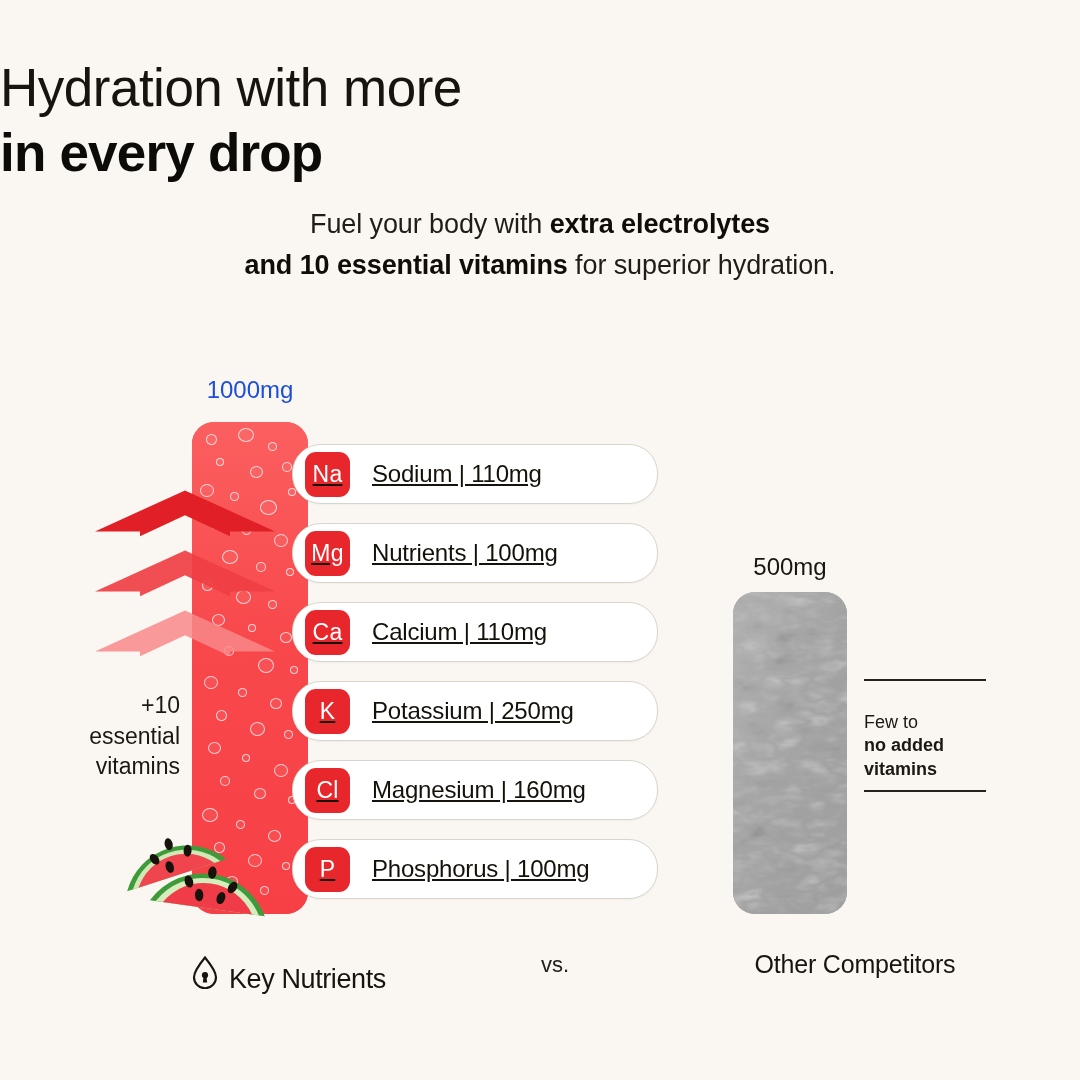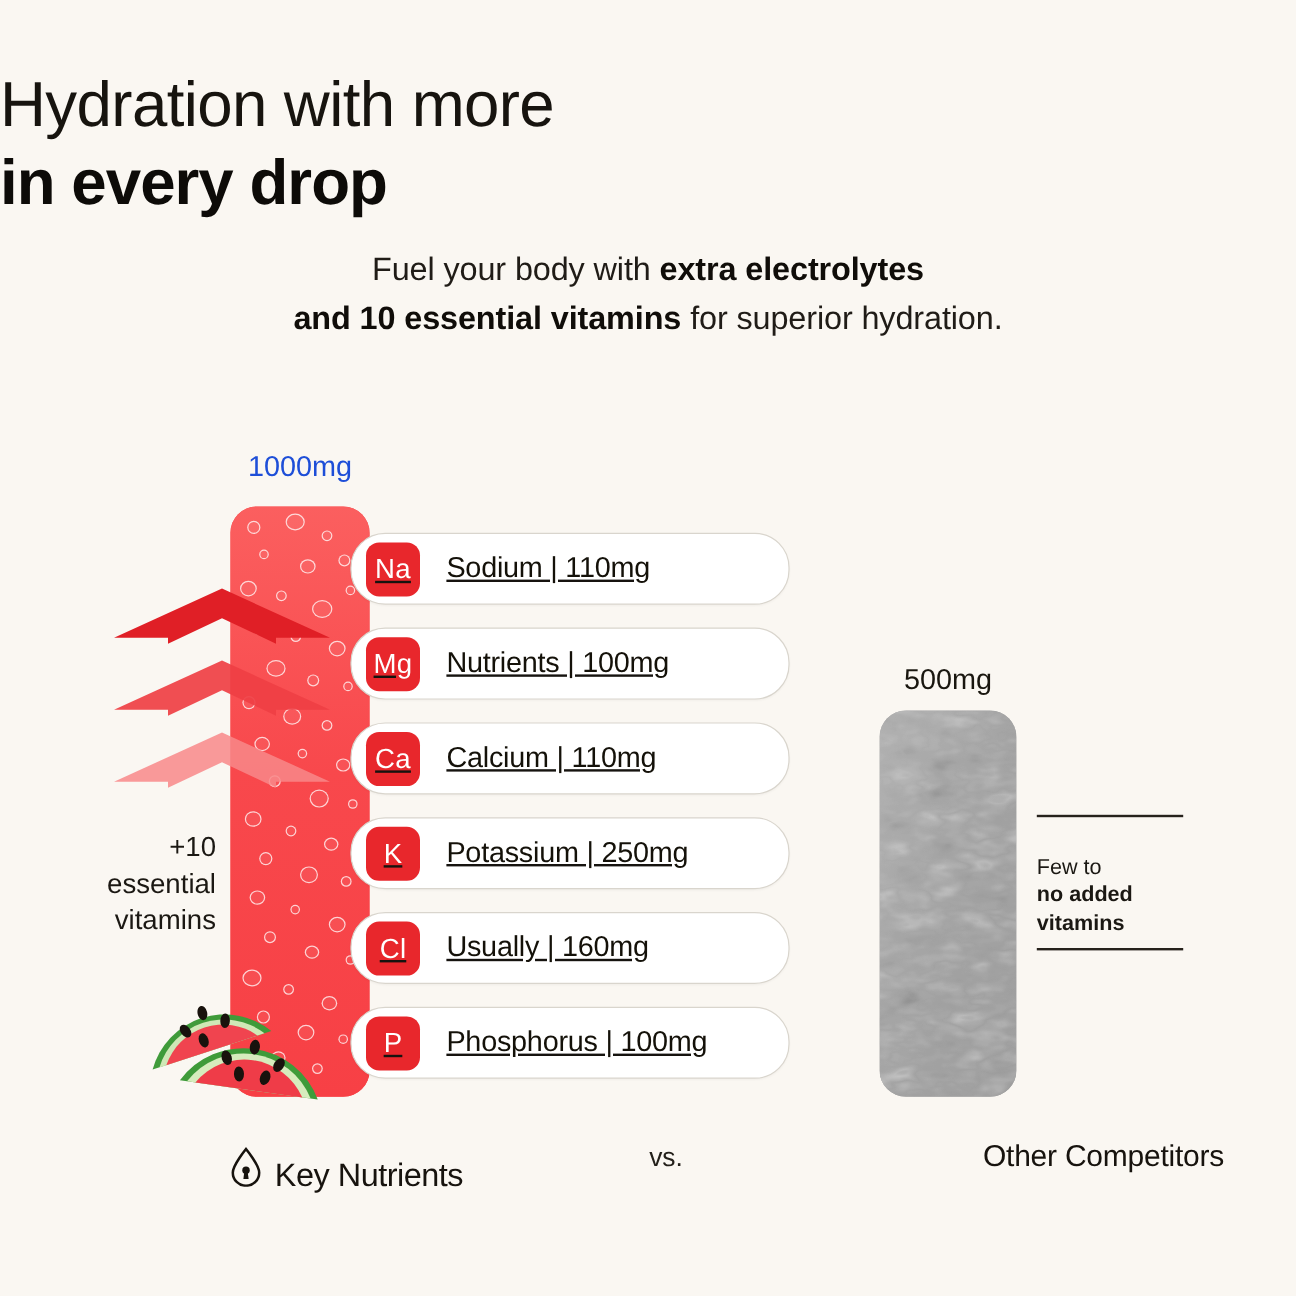--- a/index.html
+++ b/index.html
@@ -115,21 +115,21 @@
     display:flex;align-items:center;gap:9px;
   }
   .brand .mark{width:30px;height:34px;flex:0 0 auto;}
   .brand .mark svg{width:100%;height:100%;display:block;}
   .brand .name{font-size:27px;font-weight:500;color:#17130e;letter-spacing:-0.4px;margin-top:16px;}
   .vs{
     position:absolute;left:500px;top:952px;width:110px;text-align:center;
     font-size:22px;font-weight:300;color:#23201a;
   }
   .other{
-    position:absolute;left:690px;top:950px;width:330px;text-align:right;
+    position:absolute;left:690px;top:950px;width:330px;text-align:center;
     font-size:25px;font-weight:300;color:#17130e;letter-spacing:-0.2px;
   }
 </style>
 </head>
 <body>
 
 <div class="stage">
 
   <div class="headline">
     <span class="l1">Hydration with more</span>
@@ -245,21 +245,21 @@
     <div class="pill">
       <div class="badge">Ca</div>
       <div class="pill-text">Calcium | 110mg</div>
     </div>
     <div class="pill">
       <div class="badge">K</div>
       <div class="pill-text">Potassium | 250mg</div>
     </div>
     <div class="pill">
       <div class="badge">Cl</div>
-      <div class="pill-text">Usually | 160mg</div>
+      <div class="pill-text">Magnesium | 160mg</div>
     </div>
     <div class="pill">
       <div class="badge">P</div>
       <div class="pill-text">Phosphorus | 100mg</div>
     </div>
   </div>
 
   <div class="right-cap">500mg</div>
 
   <div class="greybar">

